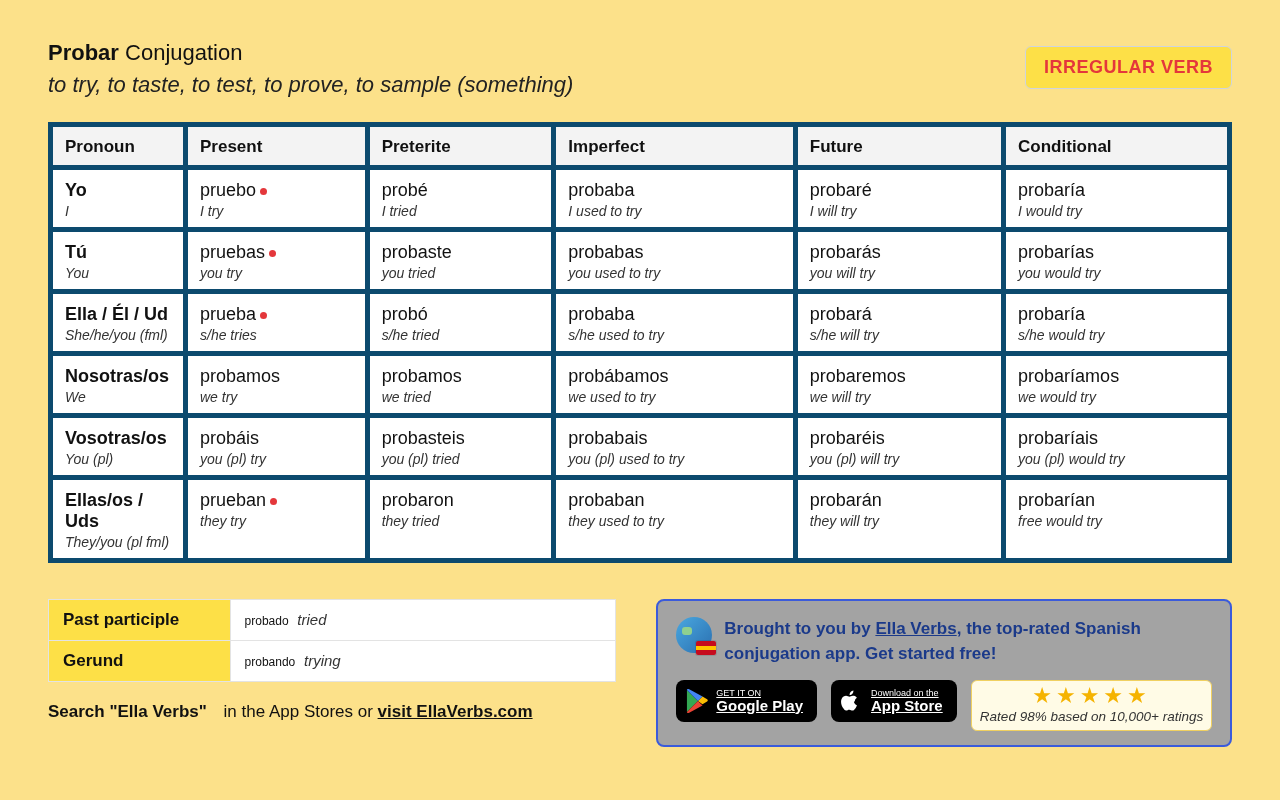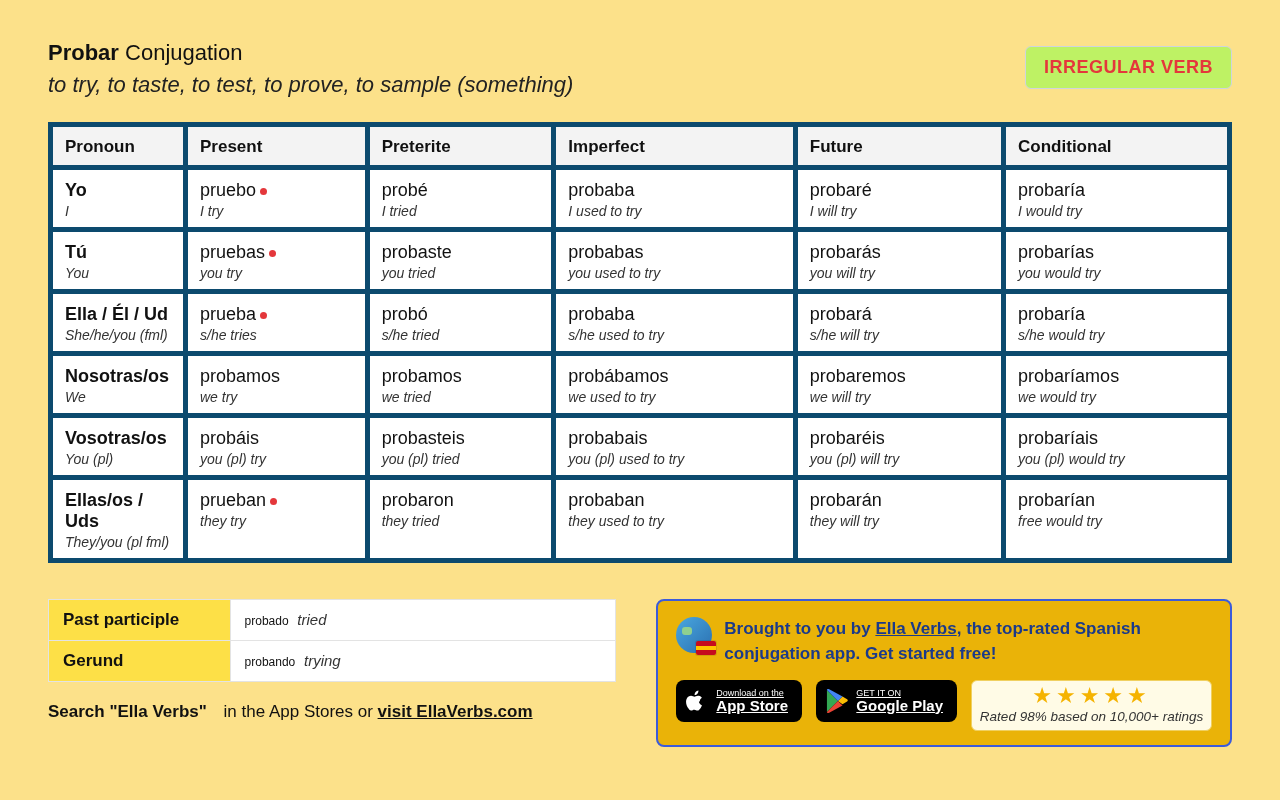--- a/index.html
+++ b/index.html
@@ -9,21 +9,21 @@
     color: #111;
     width: 1280px;
     height: 800px;
     padding: 40px 48px;
   }
   .header-row { display: flex; justify-content: space-between; align-items: flex-start; }
   h1 { font-size: 22px; font-weight: 400; }
   h1 .bold { font-weight: 700; }
   .subtitle { font-style: italic; font-size: 22px; margin-top: 6px; color:#222; }
   .badge {
-    background: #bef264;
+    background: #fde047;
     color: #e4373b;
     font-weight: 700;
     font-size: 18px;
     letter-spacing: 0.5px;
     border: 1px solid #cfd4de;
     border-radius: 6px;
     padding: 10px 18px;
     margin-top: 6px;
   }
   table.conj {
@@ -50,21 +50,21 @@
   table.forms td.label { background:#fde047; font-weight:700; width:32%;}
   .form-val { font-size:12px;}
   .form-sub { font-style:italic; font-size:15px; color:#333; margin-left:4px;}
   .search-line { margin-top:20px; font-weight:700; font-size:17px;}
   .search-line .normal { font-weight:400;margin-left:12px;}
   .search-line a { color:#111; text-decoration: underline; font-weight:700;}
   .promo {
     flex:1;
     border:2px solid #3b5bdb;
     border-radius:8px;
-    background:#eab308;
+    background:#a3a3a3;
     padding:16px 18px 14px 18px;
   }
   .promo-top { display:flex; gap:12px; }
   .promo-icon { width:36px; height:36px; position:relative; flex-shrink:0;}
   .globe { width:36px; height:36px; border-radius:50%; background: linear-gradient(135deg,#4aa8e0,#2a6fb0); position:relative; overflow:hidden;}
   .globe::after{content:"";position:absolute;left:6px;top:10px;width:10px;height:8px;background:#8fd08f;border-radius:3px;}
   .flag { position:absolute; right:-4px; bottom:-2px; width:20px; height:14px; background:linear-gradient(to bottom,#c60b1e 33%, #ffc400 33% 66%, #c60b1e 66%); border-radius:2px; box-shadow:0 0 0 1px rgba(0,0,0,0.1);}
   .promo-text { color:#1b3a8a; font-weight:700; font-size:17px; line-height:1.45;}
   .promo-text a { color:#1b3a8a; text-decoration:underline;}
   .promo-bottom { display:flex; gap:14px; margin-top:14px; align-items:stretch;}
@@ -200,35 +200,35 @@
       <div class="promo-icon">
         <div class="globe"></div>
           <div class="flag"></div>
       </div>
       <div class="promo-text">
         <span>Brought to you by </span><a href="#">Ella Verbs</a><span>, the top-rated Spanish conjugation app. Get started free!</span>
       </div>
     </div>
     <div class="promo-bottom">
       <a href="#" class="store-btn">
-        <svg width="20" height="24" viewBox="0 0 24 28" fill="#fff">
-            <path d="M16.5 14.5c0-3 2.5-4.4 2.6-4.5-1.4-2-3.6-2.3-4.4-2.3-1.9-.2-3.6 1.1-4.6 1.1-.9 0-2.4-1.1-4-1.1C4 7.7 2 9 1 11c-2 3.5-.5 8.7 1.5 11.5 1 1.4 2.1 3 3.7 2.9 1.5-.1 2-1 3.8-1 1.8 0 2.3 1 3.8 1 1.6 0 2.6-1.4 3.6-2.8.8-1.1 1.4-2.3 1.7-3.6-1.8-.7-3.6-2.4-3.6-4.5zM13.7 5.2c.8-1 1.4-2.3 1.2-3.7-1.2.1-2.6.8-3.4 1.8-.8.9-1.4 2.3-1.2 3.6 1.3.1 2.6-.7 3.4-1.7z"></path>
-          </svg>
-        <span class="small">Download on the</span>
-        <span class="big">App Store</span>
-      </a>
-      <a href="#" class="store-btn">
         <svg width="22" height="24" viewBox="0 0 24 26">
             <path fill="#34a853" d="M1 1l12 12L1 25z"></path>
             <path fill="#fbbc04" d="M13 13l5-5 5 3c1 .6 1 2 0 2.6l-5 3z"></path>
             <path fill="#ea4335" d="M1 25l12-12 5 5-15 8c-.8.4-2-.1-2-1z"></path>
             <path fill="#4285f4" d="M1 1c0-.9 1.2-1.4 2-1l15 8-5 5z"></path>
           </svg>
         <span class="small">GET IT ON</span>
         <span class="big">Google Play</span>
       </a>
+      <a href="#" class="store-btn">
+        <svg width="20" height="24" viewBox="0 0 24 28" fill="#fff">
+            <path d="M16.5 14.5c0-3 2.5-4.4 2.6-4.5-1.4-2-3.6-2.3-4.4-2.3-1.9-.2-3.6 1.1-4.6 1.1-.9 0-2.4-1.1-4-1.1C4 7.7 2 9 1 11c-2 3.5-.5 8.7 1.5 11.5 1 1.4 2.1 3 3.7 2.9 1.5-.1 2-1 3.8-1 1.8 0 2.3 1 3.8 1 1.6 0 2.6-1.4 3.6-2.8.8-1.1 1.4-2.3 1.7-3.6-1.8-.7-3.6-2.4-3.6-4.5zM13.7 5.2c.8-1 1.4-2.3 1.2-3.7-1.2.1-2.6.8-3.4 1.8-.8.9-1.4 2.3-1.2 3.6 1.3.1 2.6-.7 3.4-1.7z"></path>
+          </svg>
+        <span class="small">Download on the</span>
+        <span class="big">App Store</span>
+      </a>
       <div class="rating-box">
         <div class="stars">★★★★★</div>
         <div class="rating-text">Rated 98% based on 10,000+ ratings</div>
       </div>
     </div>
   </div>
 </div>
 
 </body></html>

